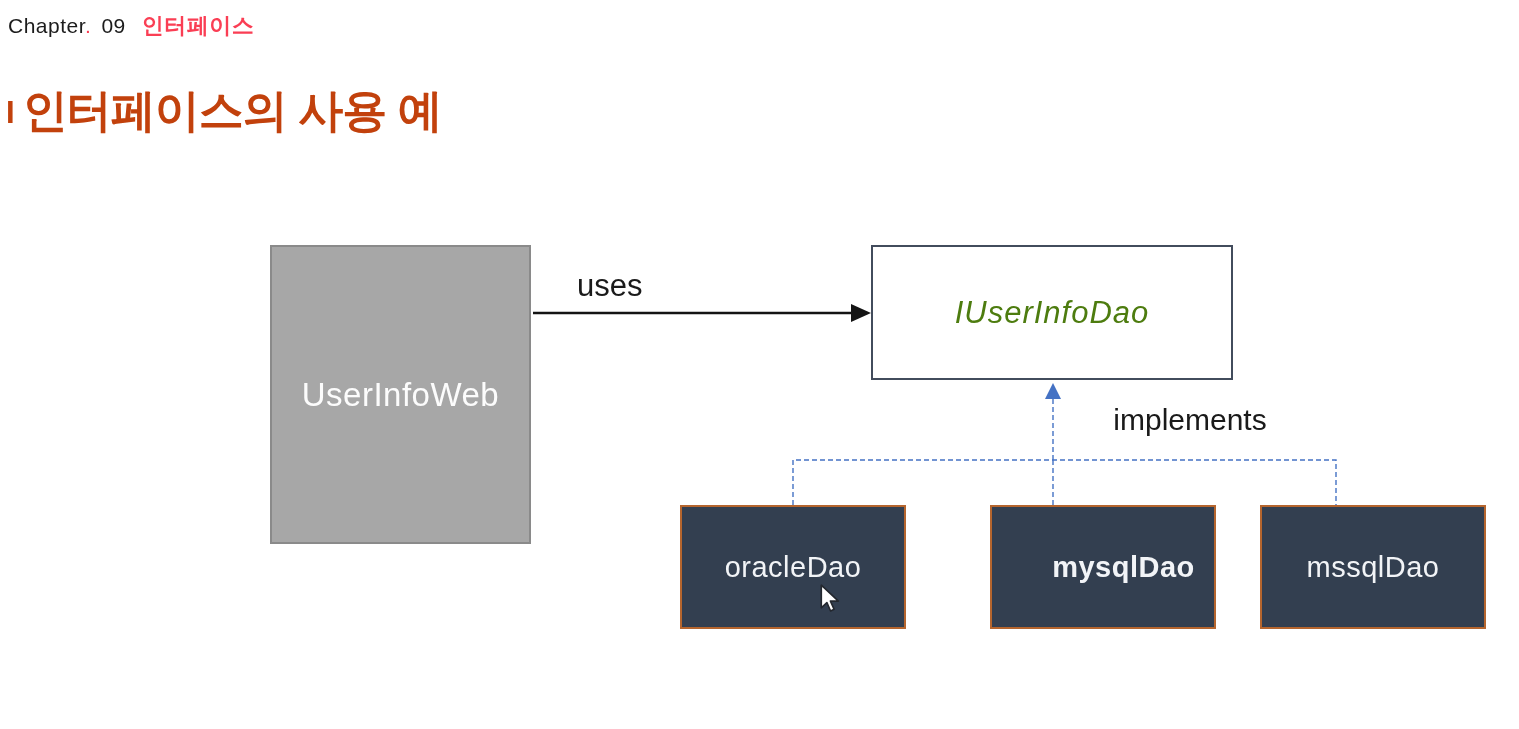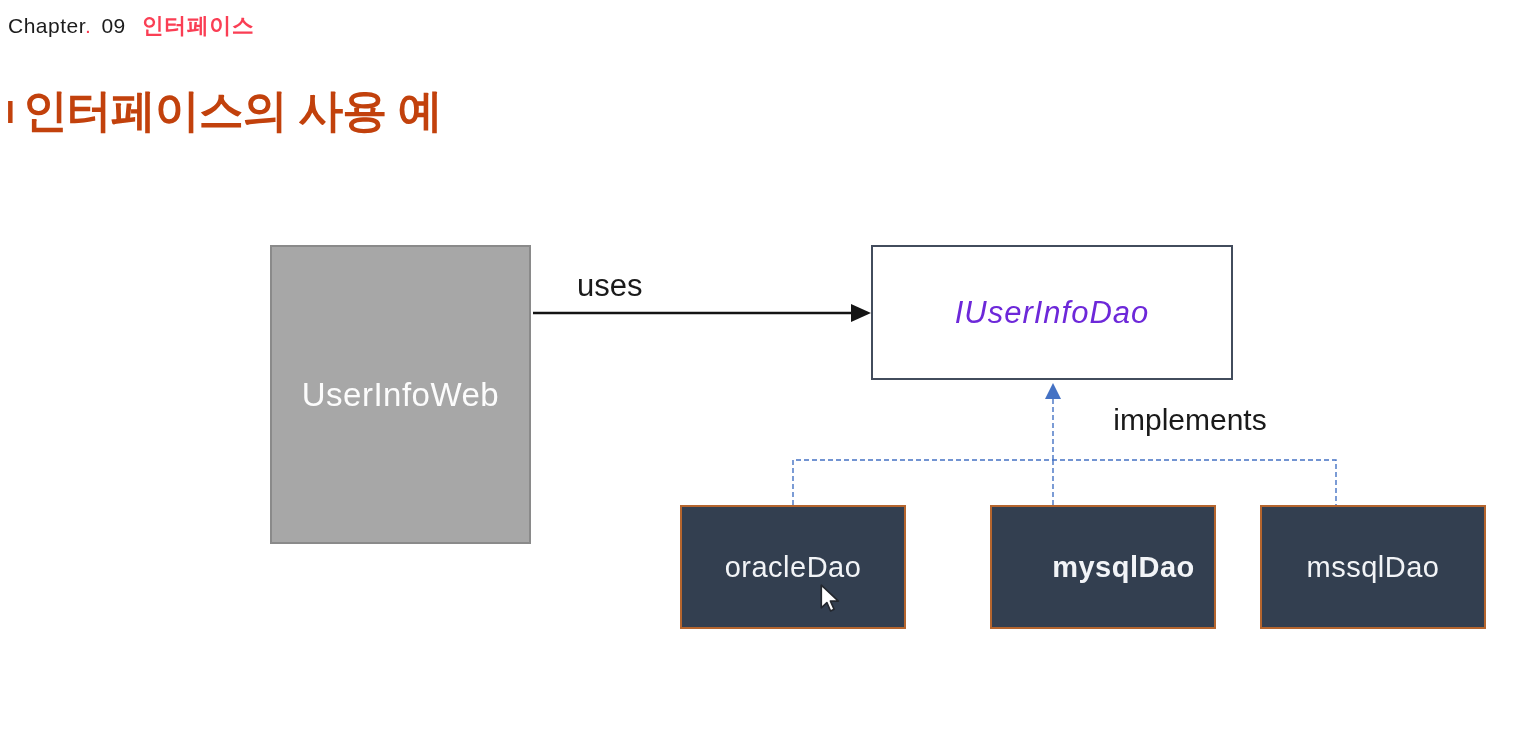--- a/index.html
+++ b/index.html
@@ -54,21 +54,21 @@
     background: #a7a7a7;
     border: 2px solid #8a8a8a;
     color: #fcfcfc;
     font-size: 33px;
     letter-spacing: 0.5px;
   }
   .interface-box {
     left: 871px; top: 245px; width: 362px; height: 135px;
     background: #ffffff;
     border: 2px solid #424c5c;
-    color: #6d28d9;
+    color: #4d7c0f;
     font-style: italic;
     font-size: 31px;
     letter-spacing: 1px;
   }
   .impl-box {
     top: 505px; width: 226px; height: 124px;
     background: #333f50;
     border: 2px solid #b5652e;
     color: #f2f4f7;
     font-size: 29px;

